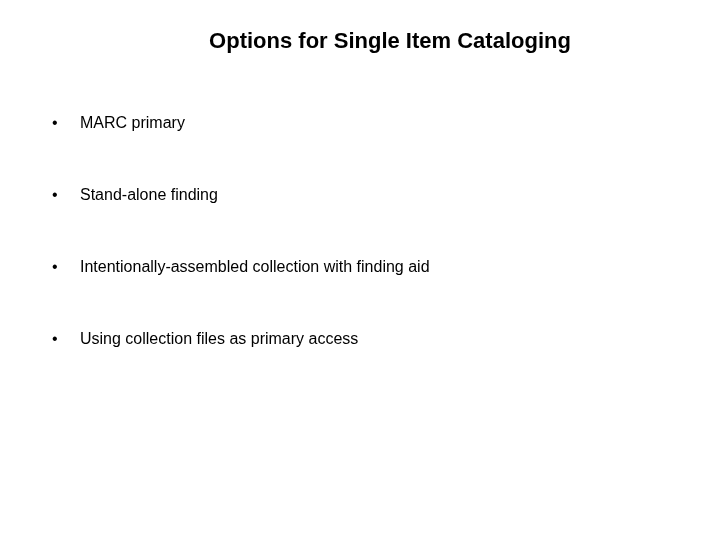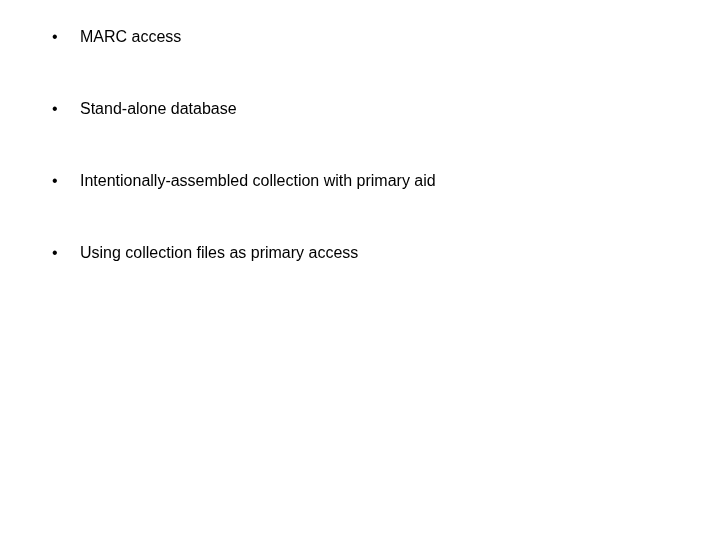--- a/index.html
+++ b/index.html
@@ -44,31 +44,32 @@
       padding-left: 2px;
     }
     .bullet-text {
       flex: 1;
     }
   </style>
 </head>
 <body>
 
 <div class="slide">
+  <h1 class="title">Options for Single Item Cataloging</h1>
   <ul class="bullets">
     <li class="bullet-item">
       <span class="bullet-marker">•</span>
-      <span class="bullet-text">MARC access</span>
+      <span class="bullet-text">MARC primary</span>
     </li>
     <li class="bullet-item">
       <span class="bullet-marker">•</span>
-      <span class="bullet-text">Stand-alone database</span>
+      <span class="bullet-text">Stand-alone finding</span>
     </li>
     <li class="bullet-item">
       <span class="bullet-marker">•</span>
-      <span class="bullet-text">Intentionally-assembled collection with primary aid</span>
+      <span class="bullet-text">Intentionally-assembled collection with finding aid</span>
     </li>
     <li class="bullet-item">
       <span class="bullet-marker">•</span>
       <span class="bullet-text">Using collection files as primary access</span>
     </li>
   </ul>
 </div>
 
 </body></html>

